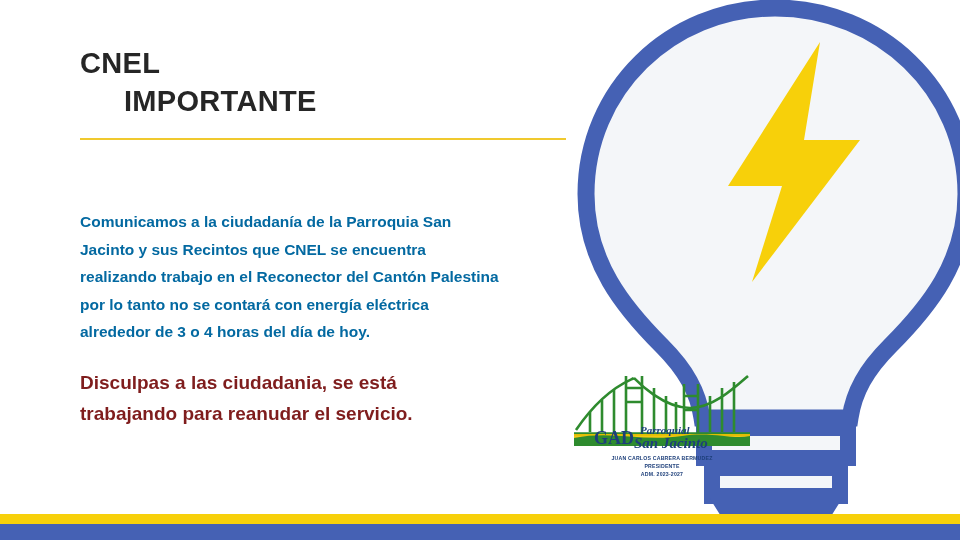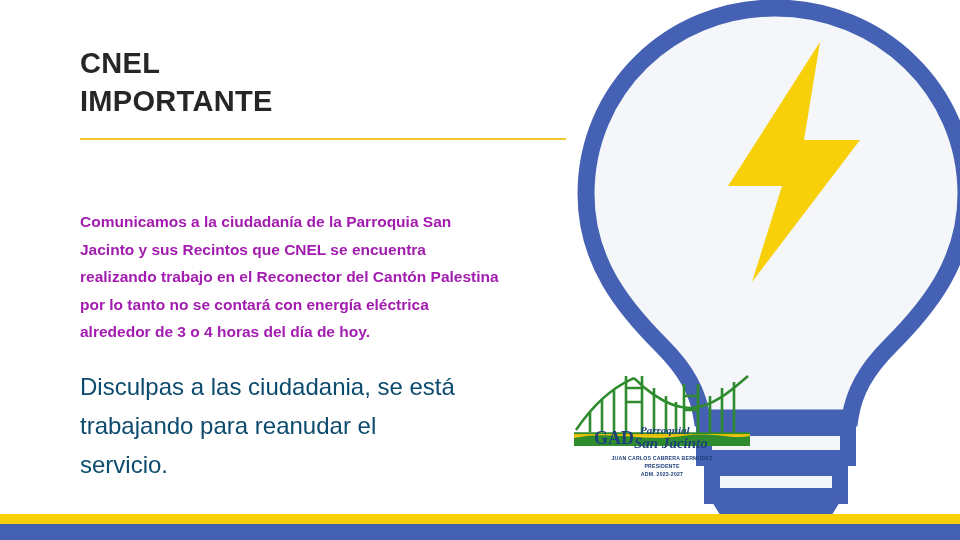--- a/index.html
+++ b/index.html
@@ -59,50 +59,51 @@
     top: 44px;
     width: 520px;
     font-size: 29px;
     font-weight: bold;
     line-height: 1.32;
     color: #262626;
     letter-spacing: 0.3px;
   }
   .title-line2 {
     display: block;
+    margin-left: 44px;
   }
   .rule {
     position: absolute;
     left: 80px;
     top: 138px;
     width: 486px;
     height: 2px;
     background: #f0c92e;
   }
 
   
   .body-text {
     position: absolute;
     left: 80px;
     top: 208px;
     width: 420px;
     font-size: 15.5px;
     font-weight: bold;
     line-height: 1.78;
-    color: #a21caf;
+    color: #0369a1;
   }
   .closing-text {
     position: absolute;
     left: 80px;
     top: 368px;
     width: 390px;
-    font-size: 24px;
-    font-weight: normal;
+    font-size: 19px;
+    font-weight: bold;
     line-height: 1.62;
-    color: #0c4a6e;
+    color: #7f1d1d;
   }
 
   
   .logo {
     position: absolute;
     left: 572px;
     top: 368px;
     width: 180px;
     height: 112px;
   }

